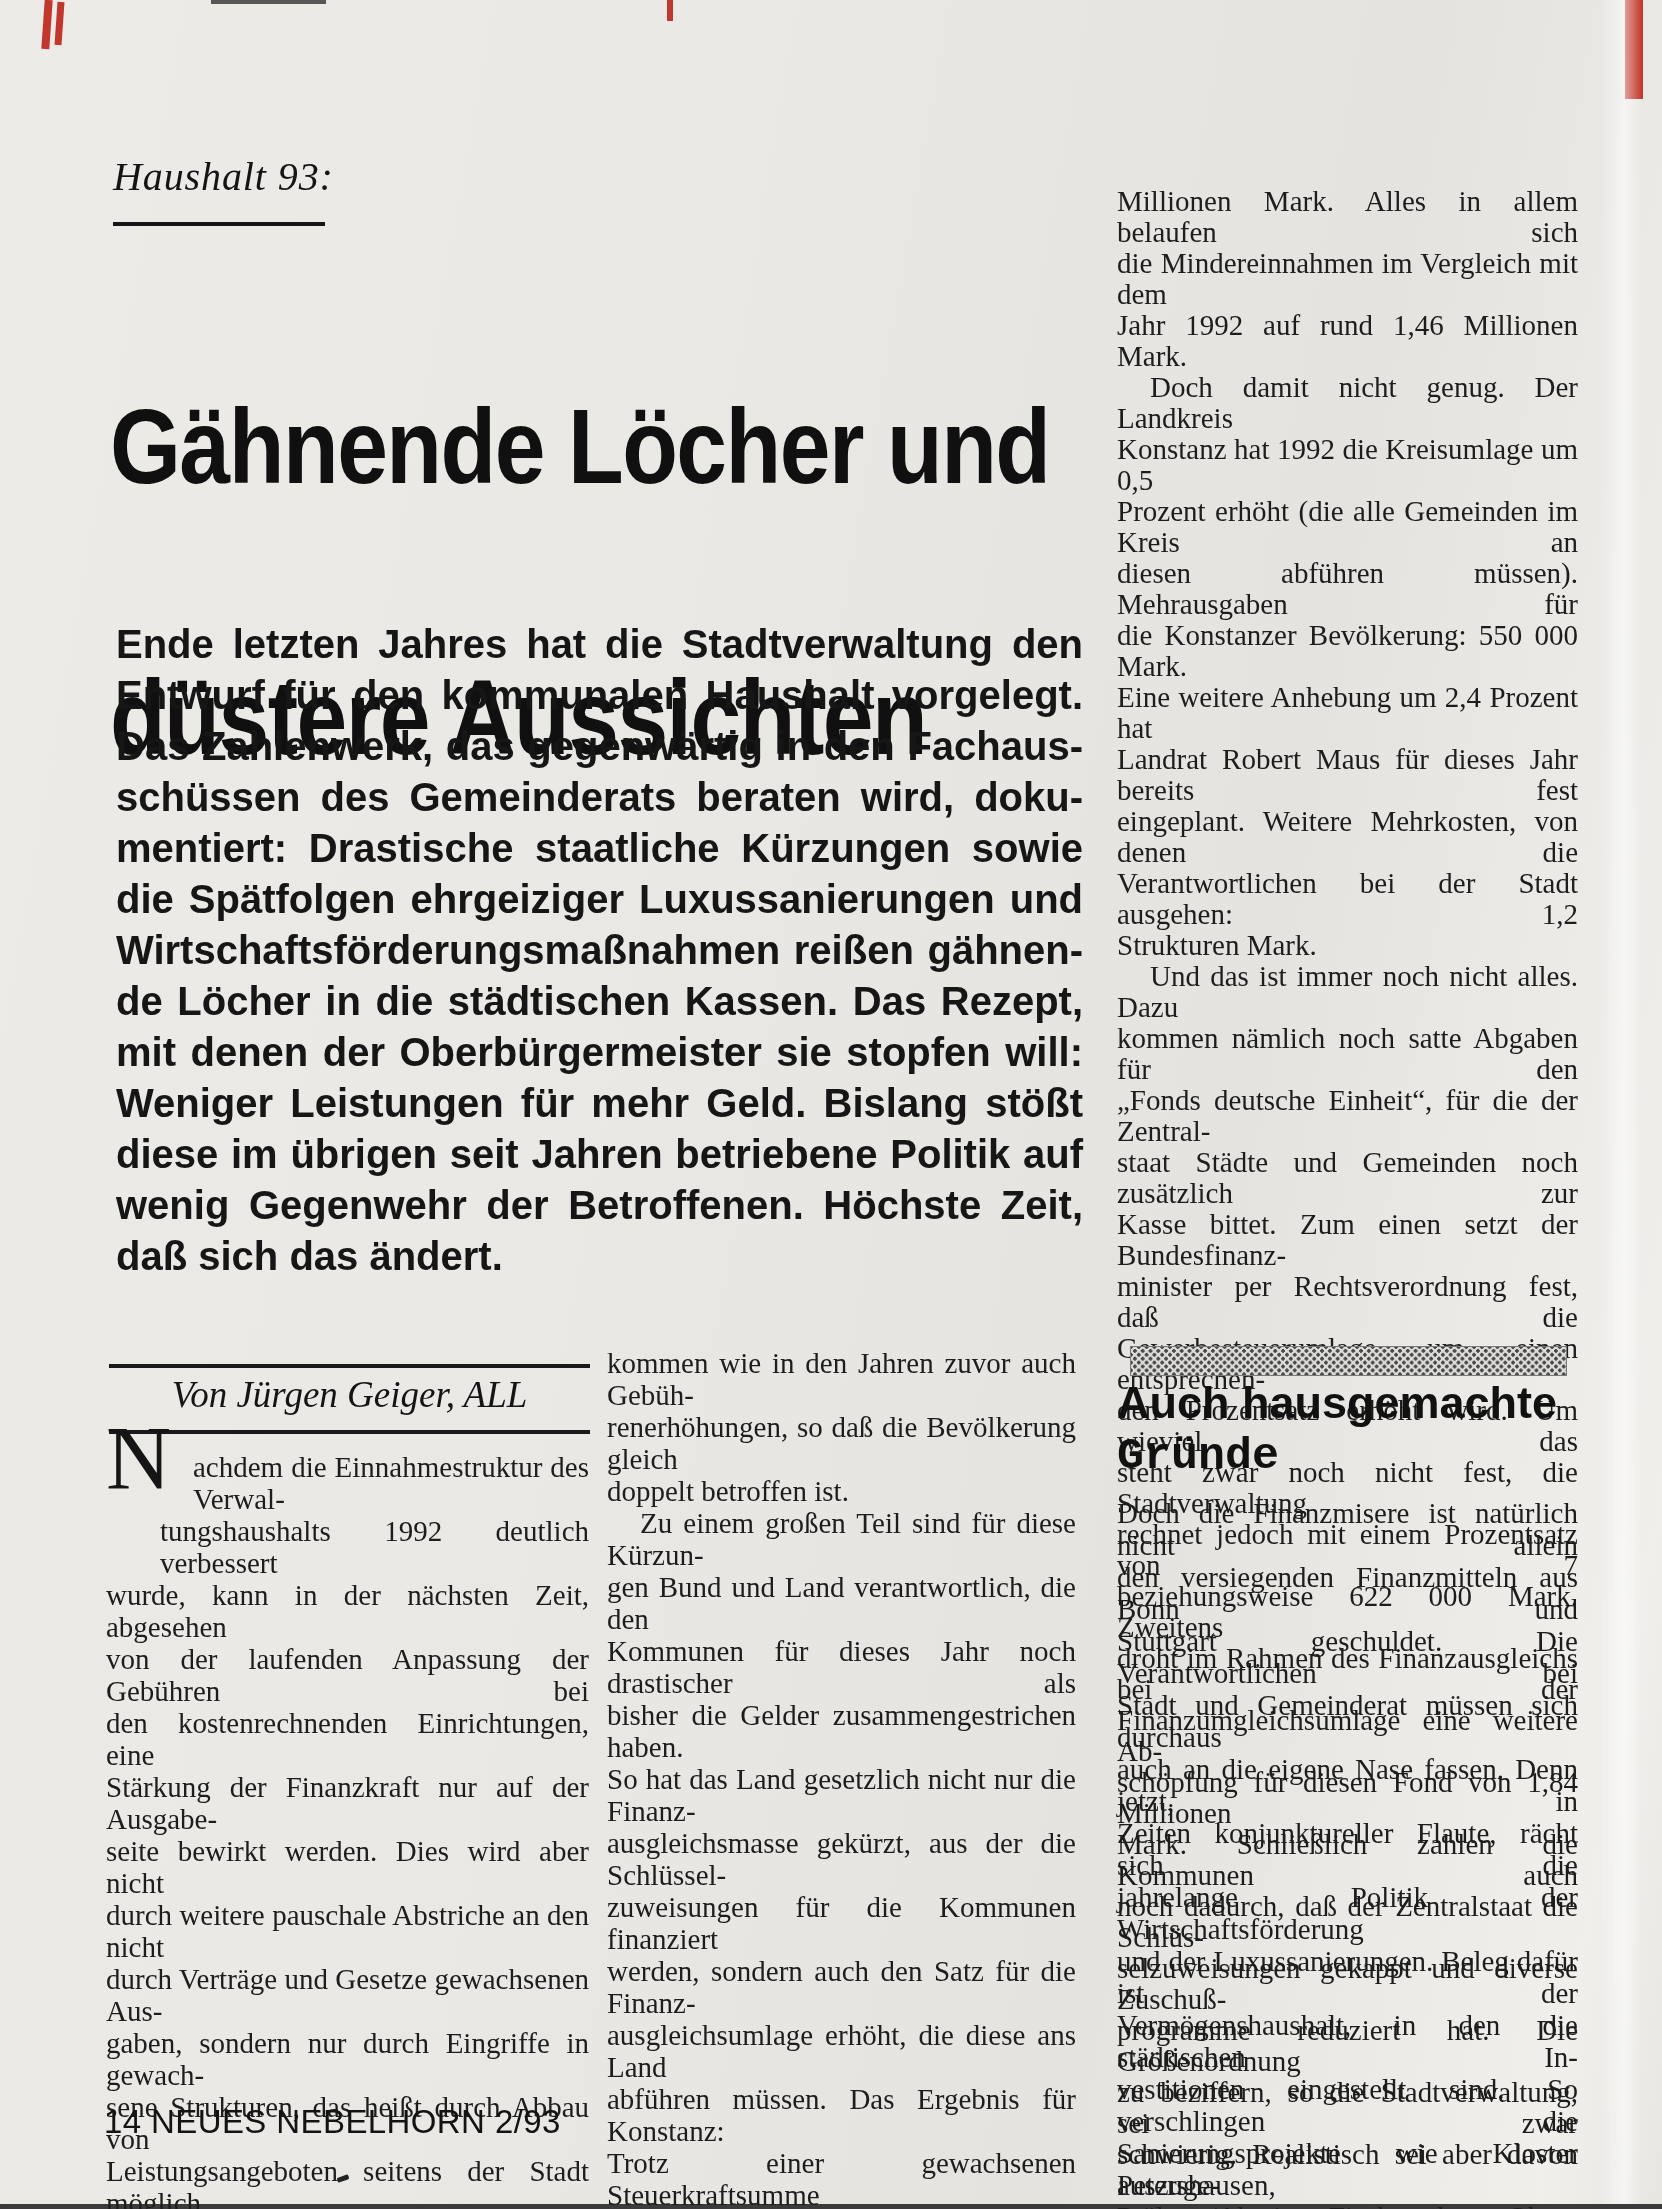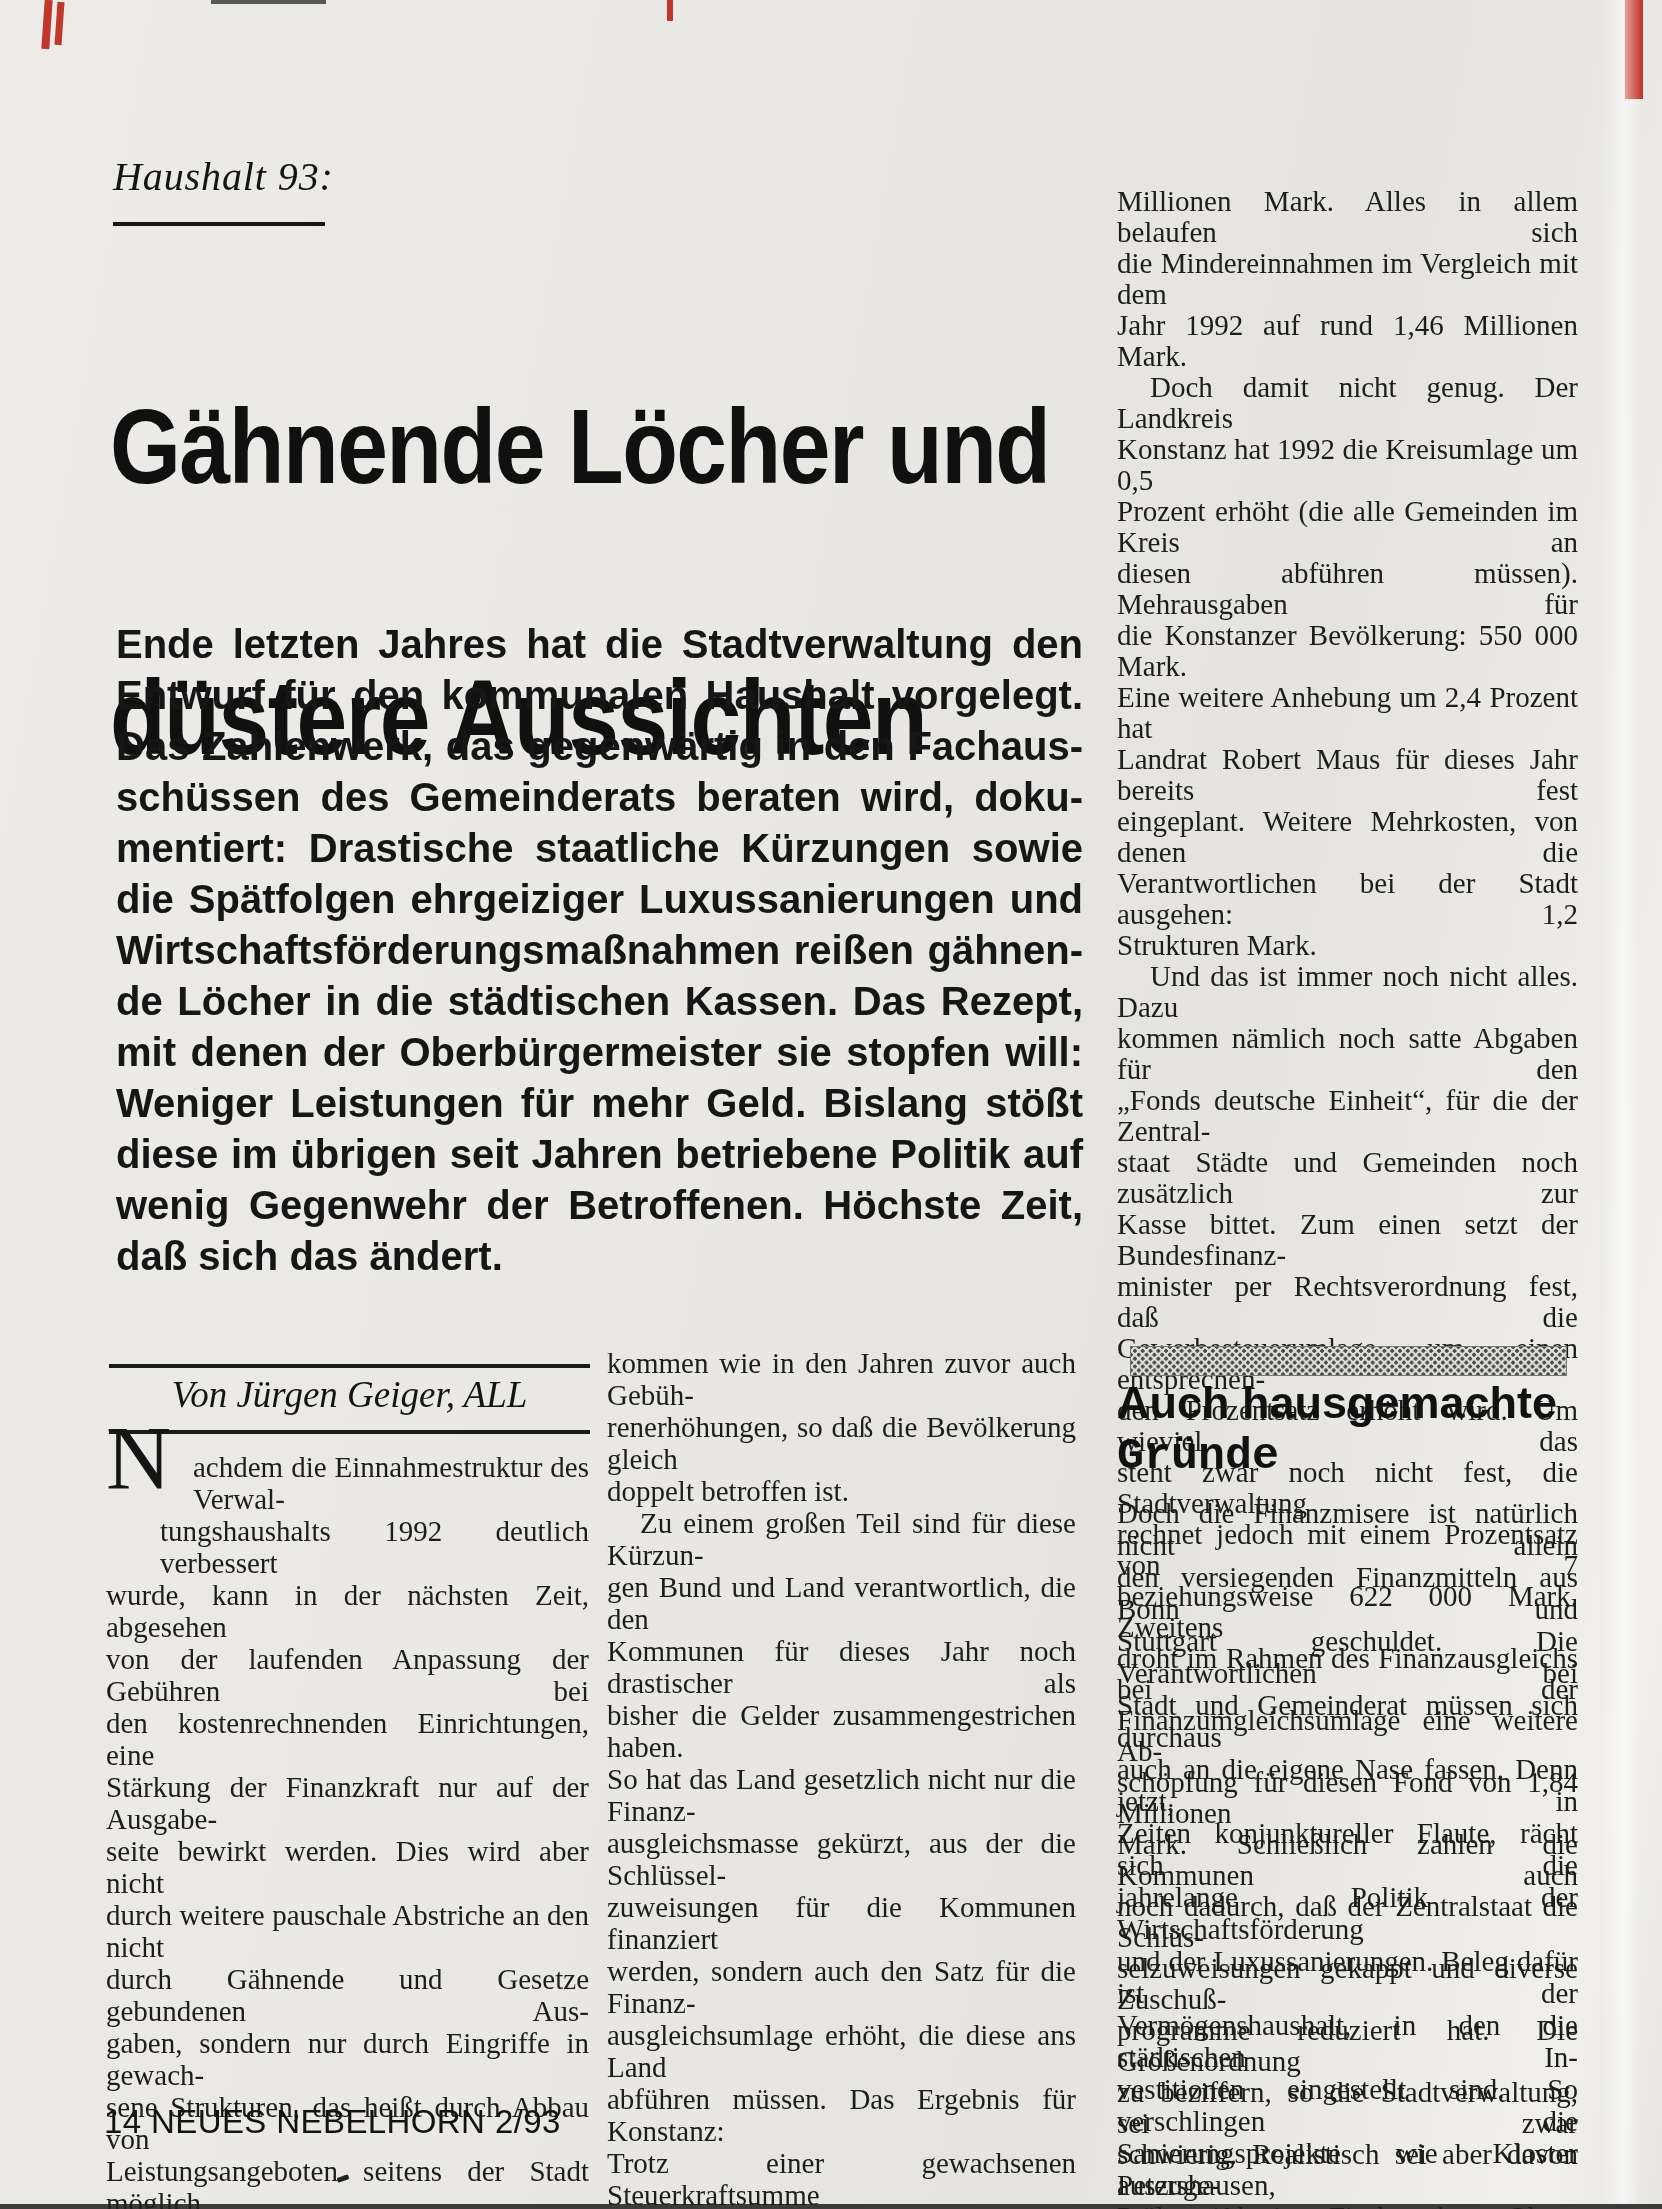--- a/index.html
+++ b/index.html
@@ -122,21 +122,21 @@
 
 <div class="abs bodycol" id="col-left">
     <div class="line dc1">achdem die Einnahmestruktur des Verwal-</div>
     <div class="line dc2">tungshaushalts 1992 deutlich verbessert</div>
     <div class="line">wurde, kann in der nächsten Zeit, abgesehen</div>
     <div class="line">von der laufenden Anpassung der Gebühren bei</div>
     <div class="line">den kostenrechnenden Einrichtungen, eine</div>
     <div class="line">Stärkung der Finanzkraft nur auf der Ausgabe-</div>
     <div class="line">seite bewirkt werden. Dies wird aber nicht</div>
     <div class="line">durch weitere pauschale Abstriche an den nicht</div>
-    <div class="line">durch Gähnende und Gesetze gebundenen Aus-</div>
+    <div class="line">durch Verträge und Gesetze gewachsenen Aus-</div>
     <div class="line">gaben, sondern nur durch Eingriffe in gewach-</div>
     <div class="line">sene Strukturen, das heißt durch Abbau von</div>
     <div class="line">Leistungsangeboten seitens der Stadt möglich</div>
     <div class="line end">sein.“</div>
   </div>
 <div class="abs bodycol" id="col-middle">
     <div class="line">kommen wie in den Jahren zuvor auch Gebüh-</div>
     <div class="line">renerhöhungen, so daß die Bevölkerung gleich</div>
     <div class="line end">doppelt betroffen ist.</div>
     <div class="line ind">Zu einem großen Teil sind für diese Kürzun-</div>

